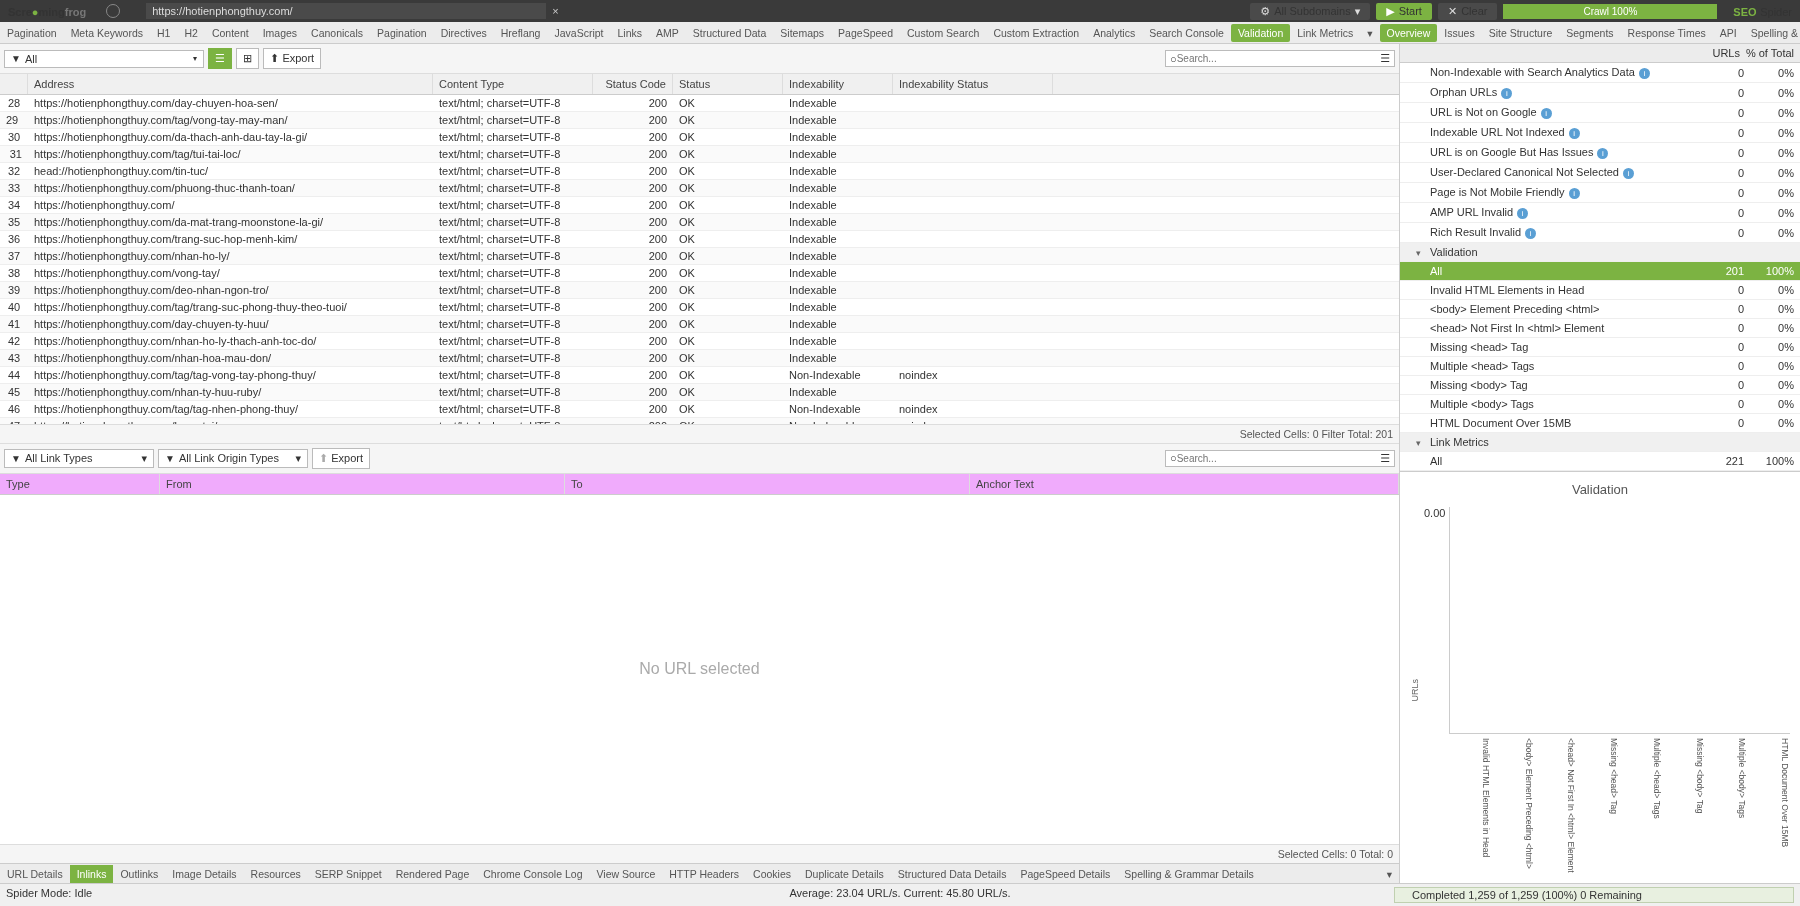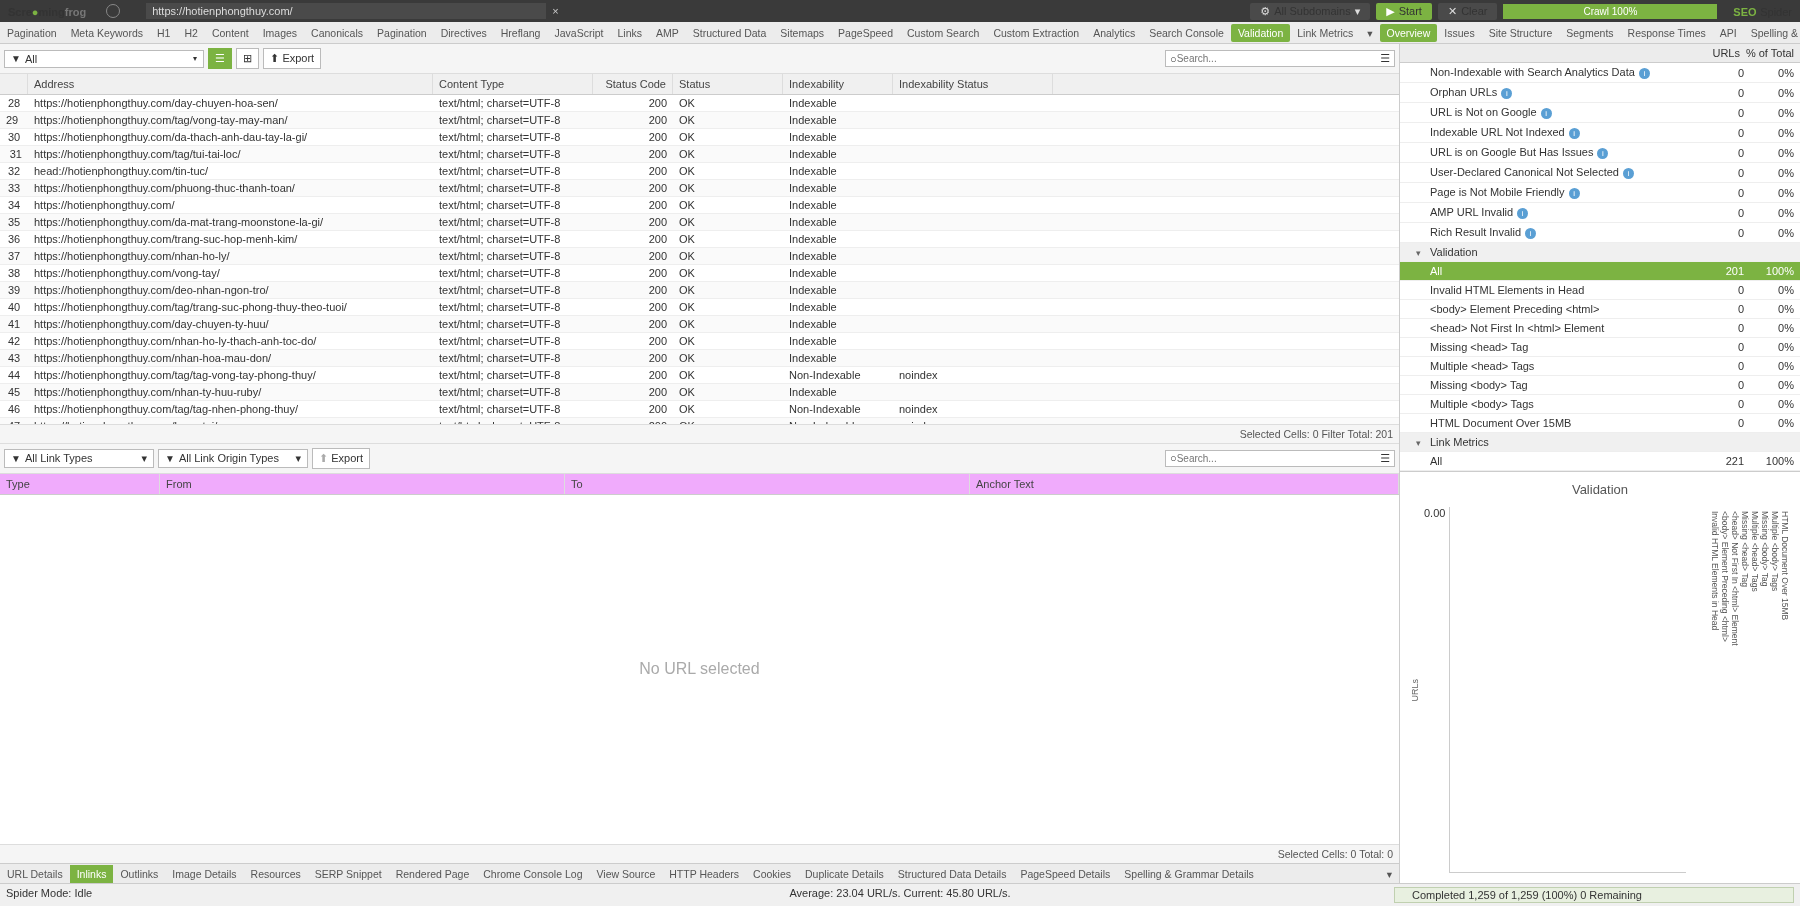--- a/index.html
+++ b/index.html
@@ -501,21 +501,21 @@
         <div class="right-row">
           <span class="label">All</span>
           <span class="count">221</span>
           <span class="pct">100%</span>
         </div>
       </div>
     <div class="chart-area">
       <div class="chart-title">Validation</div>
       <div class="chart-body">
         <div class="y-label">URLs</div>
-        <div style="display:flex;flex-direction:row;flex:1">
+        <div style="display:flex;flex-direction:column;flex:1">
           <div style="display:flex;flex:1">
             <div class="y-axis">
                 <span>0.00</span>
               </div>
             <div class="bars"></div>
           </div>
           <div class="x-labels" id="x-labels">
               <div class="x-label">Invalid HTML Elements in Head</div>
               <div class="x-label">&lt;body&gt; Element Preceding &lt;html&gt;</div>
               <div class="x-label">&lt;head&gt; Not First In &lt;html&gt; Element</div>

